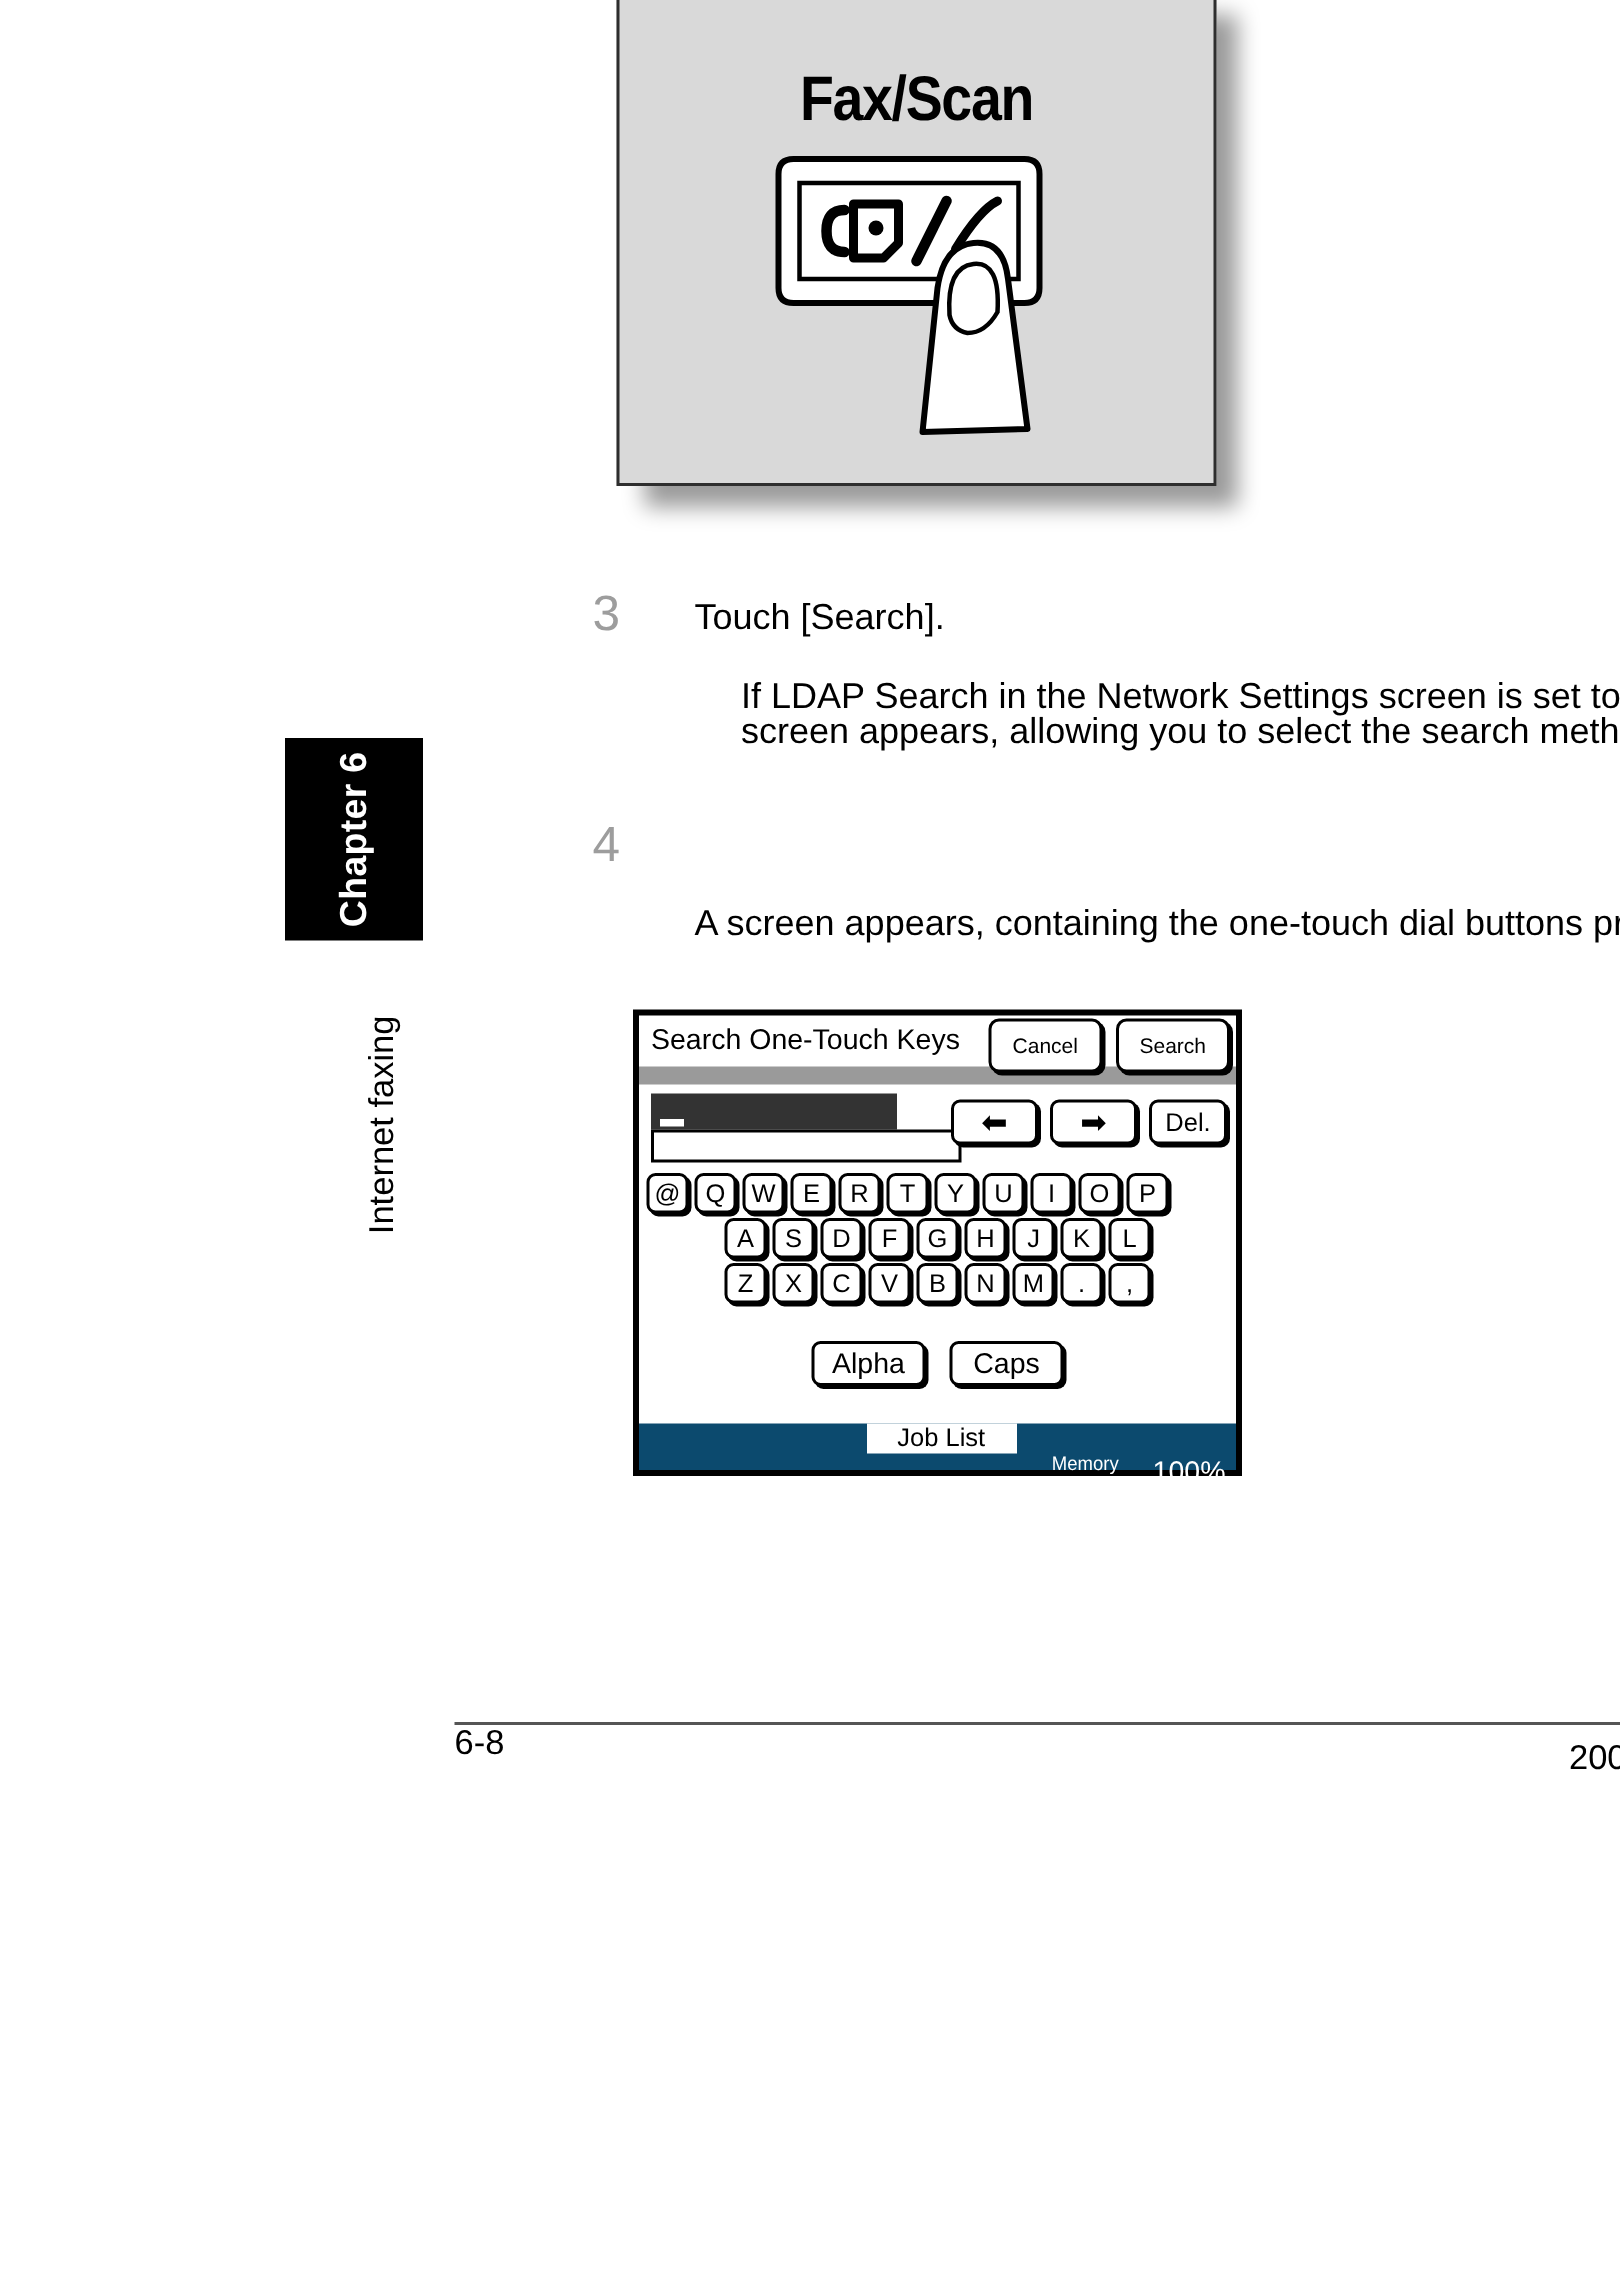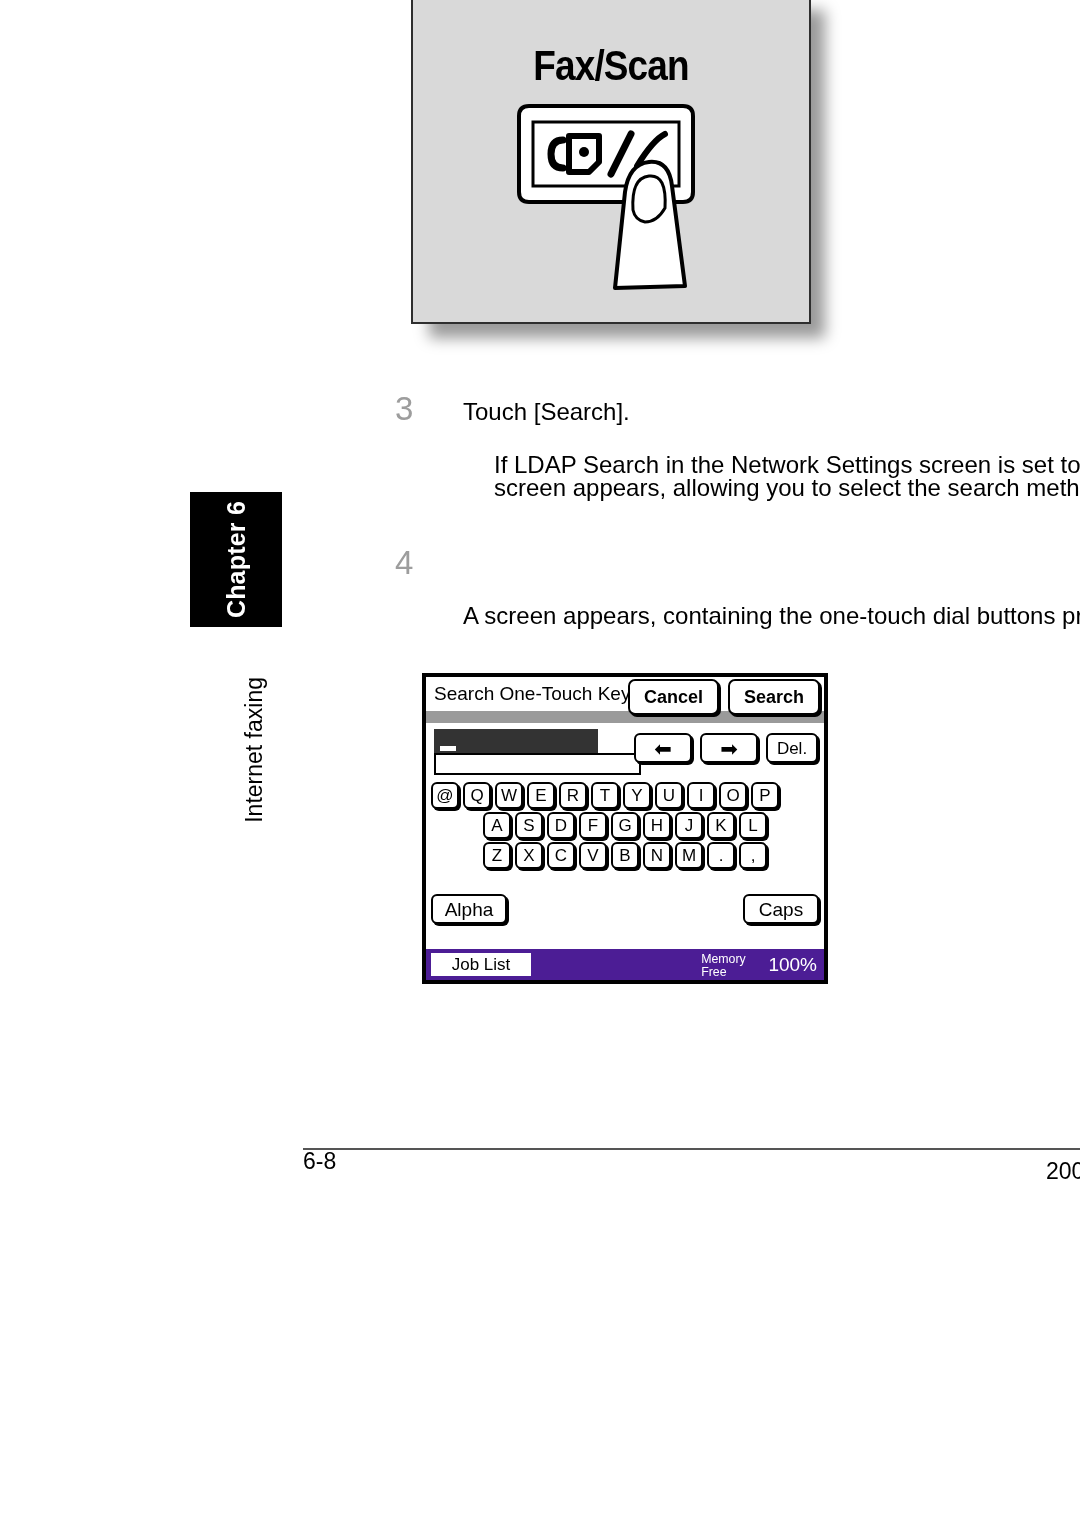--- a/index.html
+++ b/index.html
@@ -145,21 +145,21 @@
     border: 2px solid #000000;
     border-radius: 6px;
     box-shadow: 2px 2px 0 0 #000000;
     display: flex;
     align-items: center;
     justify-content: center;
     font-size: 17px;
     line-height: 1;
     user-select: none;
   }
-  .key.tb { height: 28px; padding: 16px 14px; font-size: 18px; border-radius: 7px; font-weight: bold; }
+  .key.tb { height: 28px; padding: 16px 14px; font-size: 14px; border-radius: 7px; }
 
   .lcd-inputrow { position: relative; height: 56px; }
   .input-filled {
     position: absolute;
     left: 8px; top: 6px;
     width: 164px; height: 26px;
     background: #333333;
   }
   .input-cursor {
     position: absolute;
@@ -192,30 +192,31 @@
     margin-top: 3px;
     padding: 0 5px;
   }
   .kb-row.r1 { justify-content: flex-start; }
   .key.alpha { width: 28px; height: 27px; }
 
   .kb-row.space { gap: 7px; margin-top: 6px; justify-content: center; }
   .key.spacebar { width: 186px; height: 27px; font-size: 14px; letter-spacing: .5px; transform: scaleX(.9); }
   .key.mod { width: 26px; height: 27px; font-size: 16px; }
 
-  .kb-row.fn { gap: 16px; margin-top: 25px; justify-content: space-between; }
+  .kb-row.fn { gap: 16px; margin-top: 25px; justify-content: center; }
   .key.fn { width: 76px; height: 30px; font-size: 19px; }
 
   .lcd-status {
     position: absolute;
     left: 0; right: 0; bottom: 0;
     height: 31px;
-    background: #4c1d95;
-    display: flex;
-    align-items: center;
+    background: #0c4a6e;
+    display: flex;
+    align-items: center;
+    flex-direction: column;
   }
   .joblist {
     margin-left: 5px;
     background: #ffffff;
     color: #000000;
     width: 100px;
     height: 23px;
     font-size: 17px;
     display: flex;
     align-items: center;

